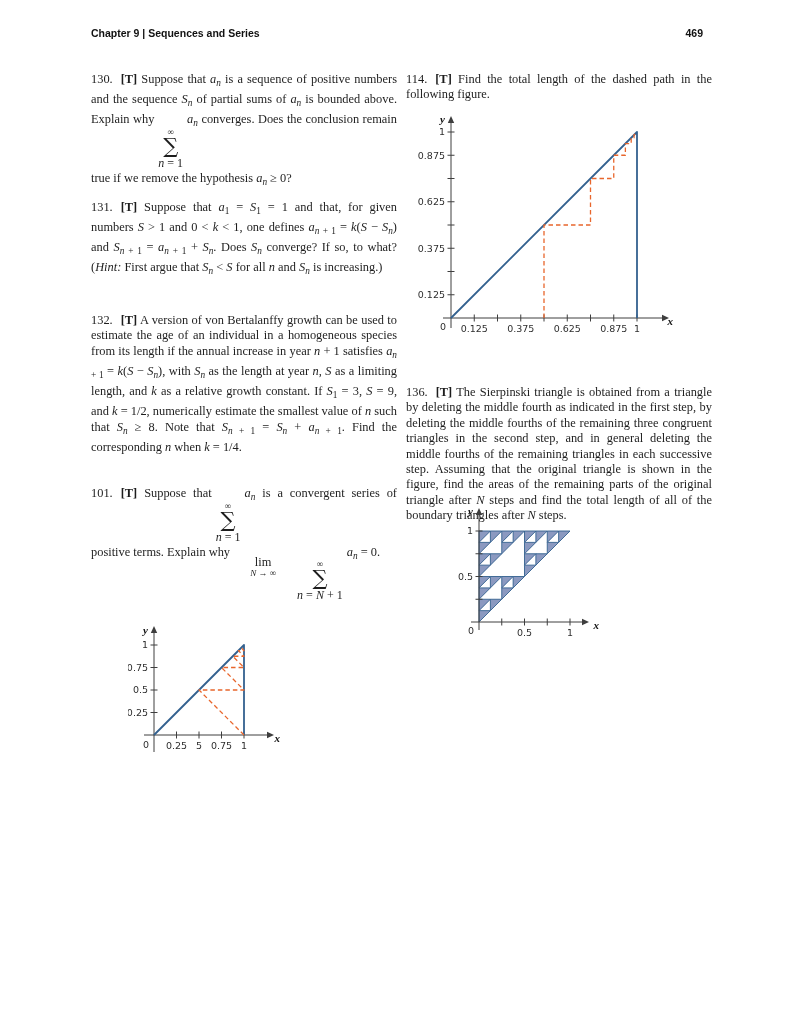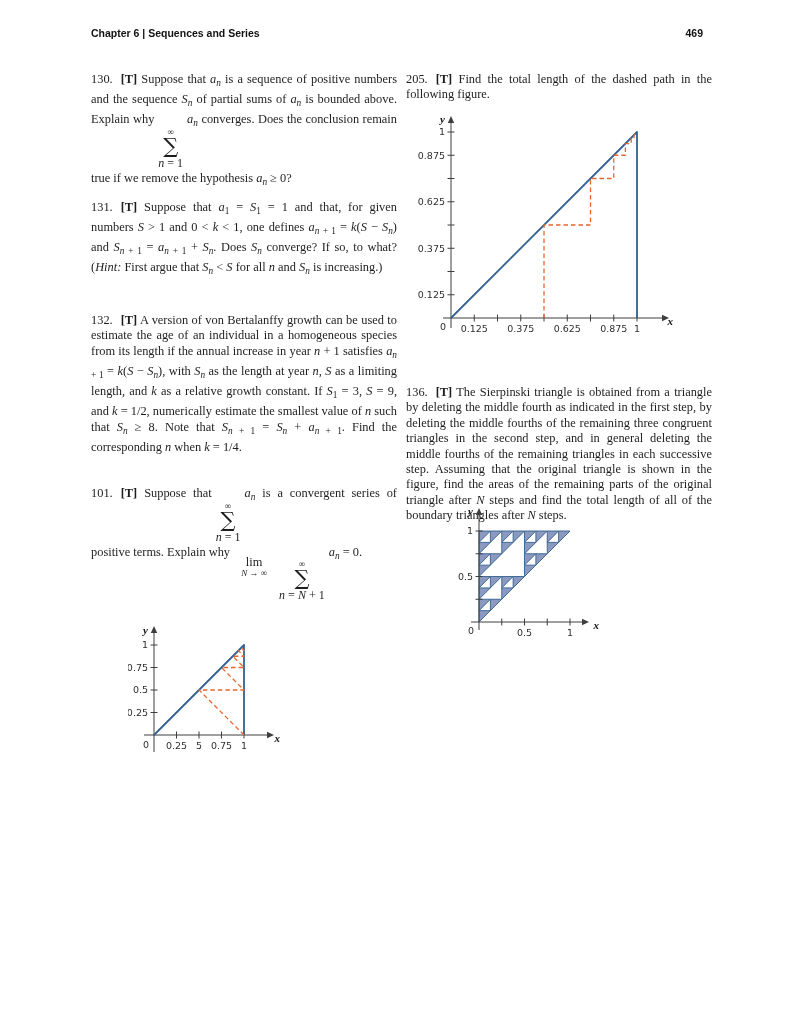--- a/index.html
+++ b/index.html
@@ -42,21 +42,21 @@
   .bigop{
     display:inline-flex;flex-direction:column;align-items:center;
     vertical-align:-0.95em;line-height:1;margin:0 4px;
     text-align:center;
   }
   .bigop .top{font-size:9px;line-height:1;}
   .bigop .sym{font-size:21px;line-height:0.95;font-family:"DejaVu Serif",serif;}
   .bigop .bot{font-size:12px;line-height:1.15;white-space:nowrap;}
   .limop{
     display:inline-flex;flex-direction:column;align-items:center;
-    vertical-align:-0.85em;line-height:1.1;margin:0 8px;
+    vertical-align:-0.85em;line-height:1.1;margin:0 17px;
   }
   .limop .word{font-size:12.4px;line-height:1;}
   .limop .under{font-size:9px;white-space:nowrap;line-height:1.2;}
   .figure{position:absolute;}
   .axis{stroke:#3e3e3e;stroke-width:1;fill:none;}
   .tick{stroke:#3e3e3e;stroke-width:1;}
   .arrow{fill:#3e3e3e;stroke:none;}
   .ticklabel{
     font-family:"DejaVu Sans",sans-serif;
     font-size:9.5px;fill:#2e2e2e;
@@ -68,21 +68,21 @@
   .blue-line{stroke:var(--blue);stroke-width:1.8;fill:none;stroke-linejoin:round;}
   .dash-line{stroke:var(--orange);stroke-width:1.3;fill:none;stroke-dasharray:4.5 3;stroke-linejoin:round;}
   .sier-tri{fill:var(--tri-fill);stroke:var(--blue);stroke-width:0.9;stroke-linejoin:round;}
 </style>
 </head>
 <body>
 
 <div class="page">
 
   <div class="running-head">
-    <span>Chapter 6 | Sequences and Series</span>
+    <span>Chapter 9 | Sequences and Series</span>
     <span>469</span>
   </div>
 
   <p class="problem" style="left:91px;top:72px;">
     <span class="pnum">130.</span><span><b>[T]</b> Suppose that <i>a</i><sub><i>n</i></sub> is a sequence of positive numbers and the sequence <i>S</i><sub><i>n</i></sub> of partial sums of <i>a</i><sub><i>n</i></sub> is bounded above. Explain why</span><span class="bigop">
         <span class="top">∞</span>
         <span class="sym">∑</span>
         <span class="bot"><i>n</i> = 1</span>
       </span><span><i>a</i><sub><i>n</i></sub> converges. Does the conclusion remain true if we remove the hypothesis <i>a</i><sub><i>n</i></sub> ≥ 0?</span>
   </p>
@@ -136,21 +136,21 @@
         <text class="ticklabel" x="116" y="127" text-anchor="middle">1</text>
       </g>
     <polyline class="blue-line" points="26.00,113.00 116.00,23.00 116.00,113.00"></polyline>
     <polyline class="dash-line" points="116.00,113.00 71.00,68.00 116.00,68.00 93.50,45.50 116.00,45.50 104.75,34.25 116.00,34.25 110.38,28.63 116.00,28.63 113.30,25.70"></polyline>
     <text class="axisletter" x="20" y="12" text-anchor="end">y</text>
     <text class="axisletter" x="152" y="120" text-anchor="end">x</text>
     <text class="ticklabel" x="21" y="126" text-anchor="end">0</text>
   </svg>
 
   <p class="problem" style="left:406px;top:72px;">
-    <span class="pnum">205.</span><span><b>[T]</b> Find the total length of the dashed path in the following figure.</span>
+    <span class="pnum">114.</span><span><b>[T]</b> Find the total length of the dashed path in the following figure.</span>
   </p>
 
   <svg class="figure" style="left:417px;top:108px;" width="258" height="238" viewBox="0 0 258 238">
     <line class="axis" x1="34" y1="220" x2="34" y2="14"></line>
     <path class="arrow" d="M34,8 l-3.2,7 h6.4 z"></path>
     <line class="axis" x1="26" y1="210" x2="246" y2="210"></line>
     <path class="arrow" d="M252,210 l-7,-3.2 v6.4 z"></path>
     <g>
         <line class="tick" x1="30.5" y1="24" x2="37.5" y2="24"></line>
         <text class="ticklabel" x="28" y="27.4" text-anchor="end">1</text>

